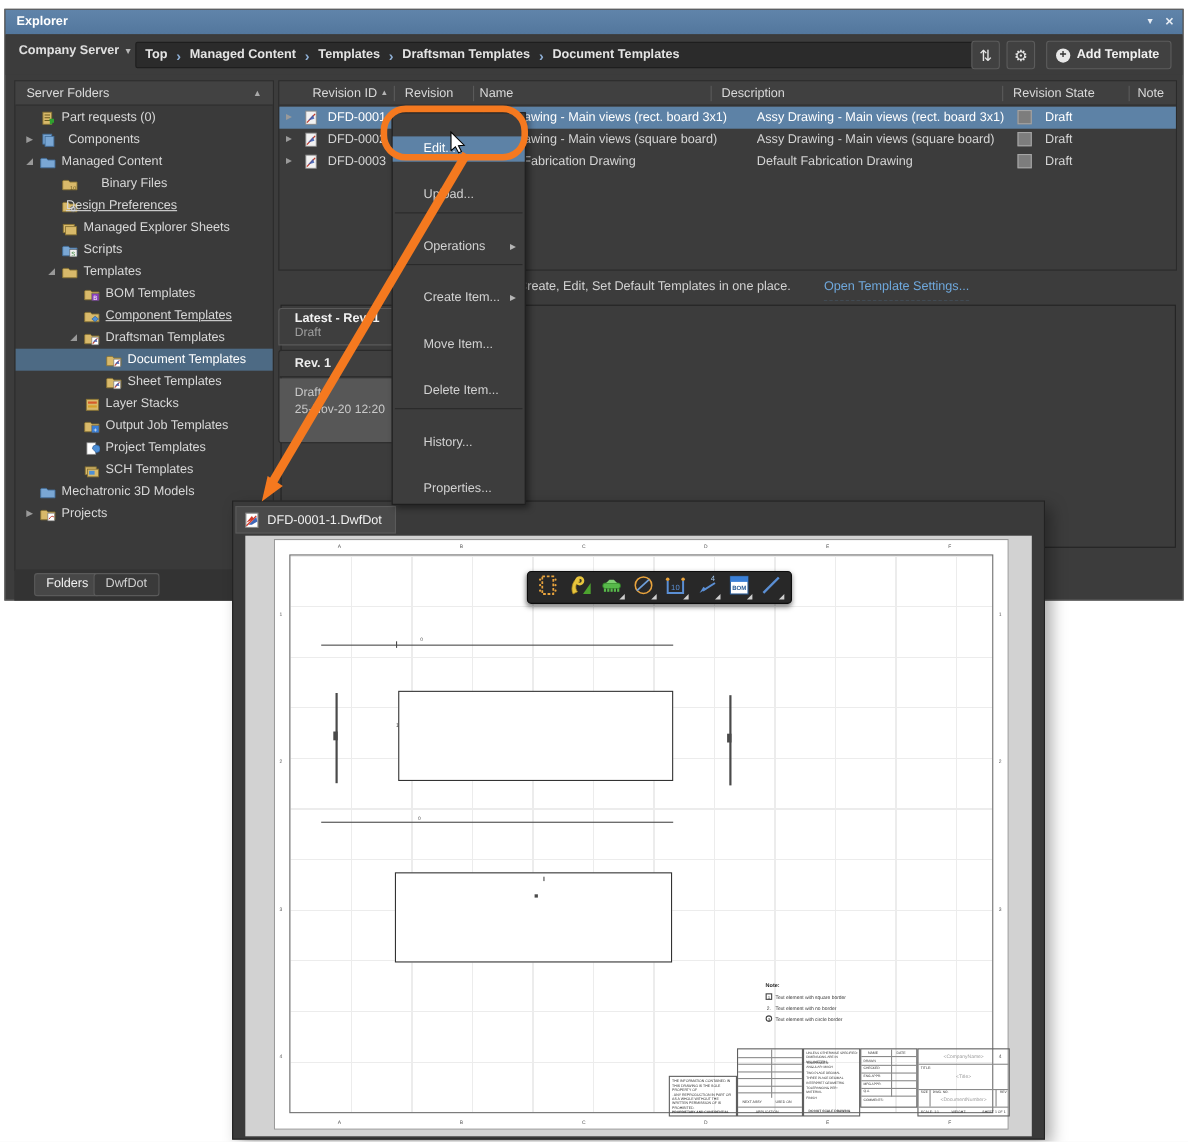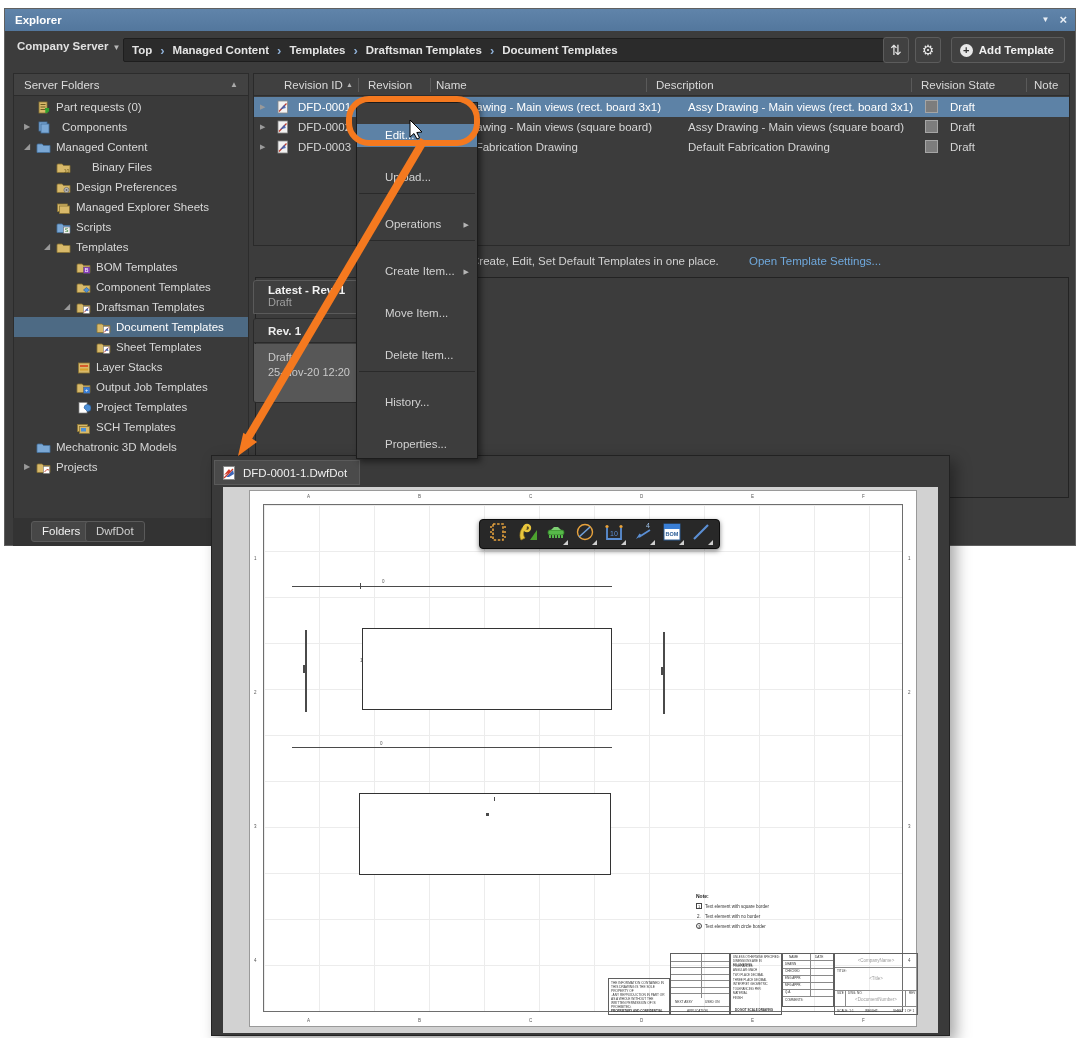--- a/index.html
+++ b/index.html
@@ -198,21 +198,21 @@
                 <text x="10.5" y="12.5" font-size="5" fill="#6b5a20" text-anchor="middle" font-family="sans-serif">10</text>
               </svg></span>
             <span class="tlabel" style="left: 78px;">Binary Files</span>
           </div>
           <div class="titem">
             <span class="ticon" style="left: 42px;"><svg width="15" height="15" viewBox="0 0 15 15">
                 <path d="M1 4.5 L1 12.5 L14 12.5 L14 5.5 L7.5 5.5 L6.2 4 L2 4 Z" fill="#d8b96a" stroke="#8a7434" stroke-width="0.8"></path>
                 <circle cx="10.5" cy="10" r="2.6" fill="#b9b9b9" stroke="#666" stroke-width="0.7"></circle>
                 <circle cx="10.5" cy="10" r="1" fill="#666"></circle>
               </svg></span>
-            <span class="tlabel" style="left: 62px;">Design Preferences</span>
+            <span class="tlabel" style="left: 46px; text-decoration: underline;">Design Preferences</span>
           </div>
           <div class="titem">
             <span class="ticon" style="left: 42px;"><svg width="15" height="15" viewBox="0 0 15 15">
                 <rect x="1.5" y="4" width="10" height="7.5" fill="#d8b96a" stroke="#8a7434" stroke-width="0.8"></rect>
                 <rect x="3.5" y="6" width="10" height="7.5" fill="#d8b96a" stroke="#8a7434" stroke-width="0.8"></rect>
               </svg></span>
             <span class="tlabel" style="left: 62px;">Managed Explorer Sheets</span>
           </div>
           <div class="titem">
             <span class="ticon" style="left: 42px;"><svg width="15" height="15" viewBox="0 0 15 15">
@@ -235,21 +235,21 @@
                 <rect x="7.5" y="7" width="6.5" height="6.5" fill="#8a3fbf" stroke="#555" stroke-width="0.5"></rect>
                 <text x="10.7" y="12.3" font-size="5.5" fill="#fff" text-anchor="middle" font-family="sans-serif">B</text>
               </svg></span>
             <span class="tlabel" style="left: 82px;">BOM Templates</span>
           </div>
           <div class="titem">
             <span class="ticon" style="left: 62px;"><svg width="15" height="15" viewBox="0 0 15 15">
                 <path d="M1 4.5 L1 12.5 L14 12.5 L14 5.5 L7.5 5.5 L6.2 4 L2 4 Z" fill="#d8b96a" stroke="#8a7434" stroke-width="0.8"></path>
                 <path d="M10.5 7.5 L13.5 10 L10.5 12.5 L7.5 10 Z" fill="#4d8fd6" stroke="#2a5c96" stroke-width="0.6"></path>
               </svg></span>
-            <span class="tlabel" style="left: 82px;">Component Templates</span>
+            <span class="tlabel" style="left: 82px; text-decoration: underline;">Component Templates</span>
           </div>
           <div class="titem">
             <span class="arrow" style="left: 48px;">◢</span>
             <span class="ticon" style="left: 62px;"><svg width="15" height="15" viewBox="0 0 15 15">
                 <path d="M1 4.5 L1 12.5 L14 12.5 L14 5.5 L7.5 5.5 L6.2 4 L2 4 Z" fill="#d8b96a" stroke="#8a7434" stroke-width="0.8"></path>
                 <rect x="7.5" y="6.5" width="6" height="7" fill="#fff" stroke="#777" stroke-width="0.6"></rect>
                 <line x1="8.3" y1="12.3" x2="12.6" y2="7.5" stroke="#c23a2a" stroke-width="1"></line>
                 <path d="M8.5 10.5 L11.5 8 L12.5 11 Z" fill="#3a5fb5" opacity="0.85"></path>
               </svg></span>
             <span class="tlabel" style="left: 82px;">Draftsman Templates</span>

